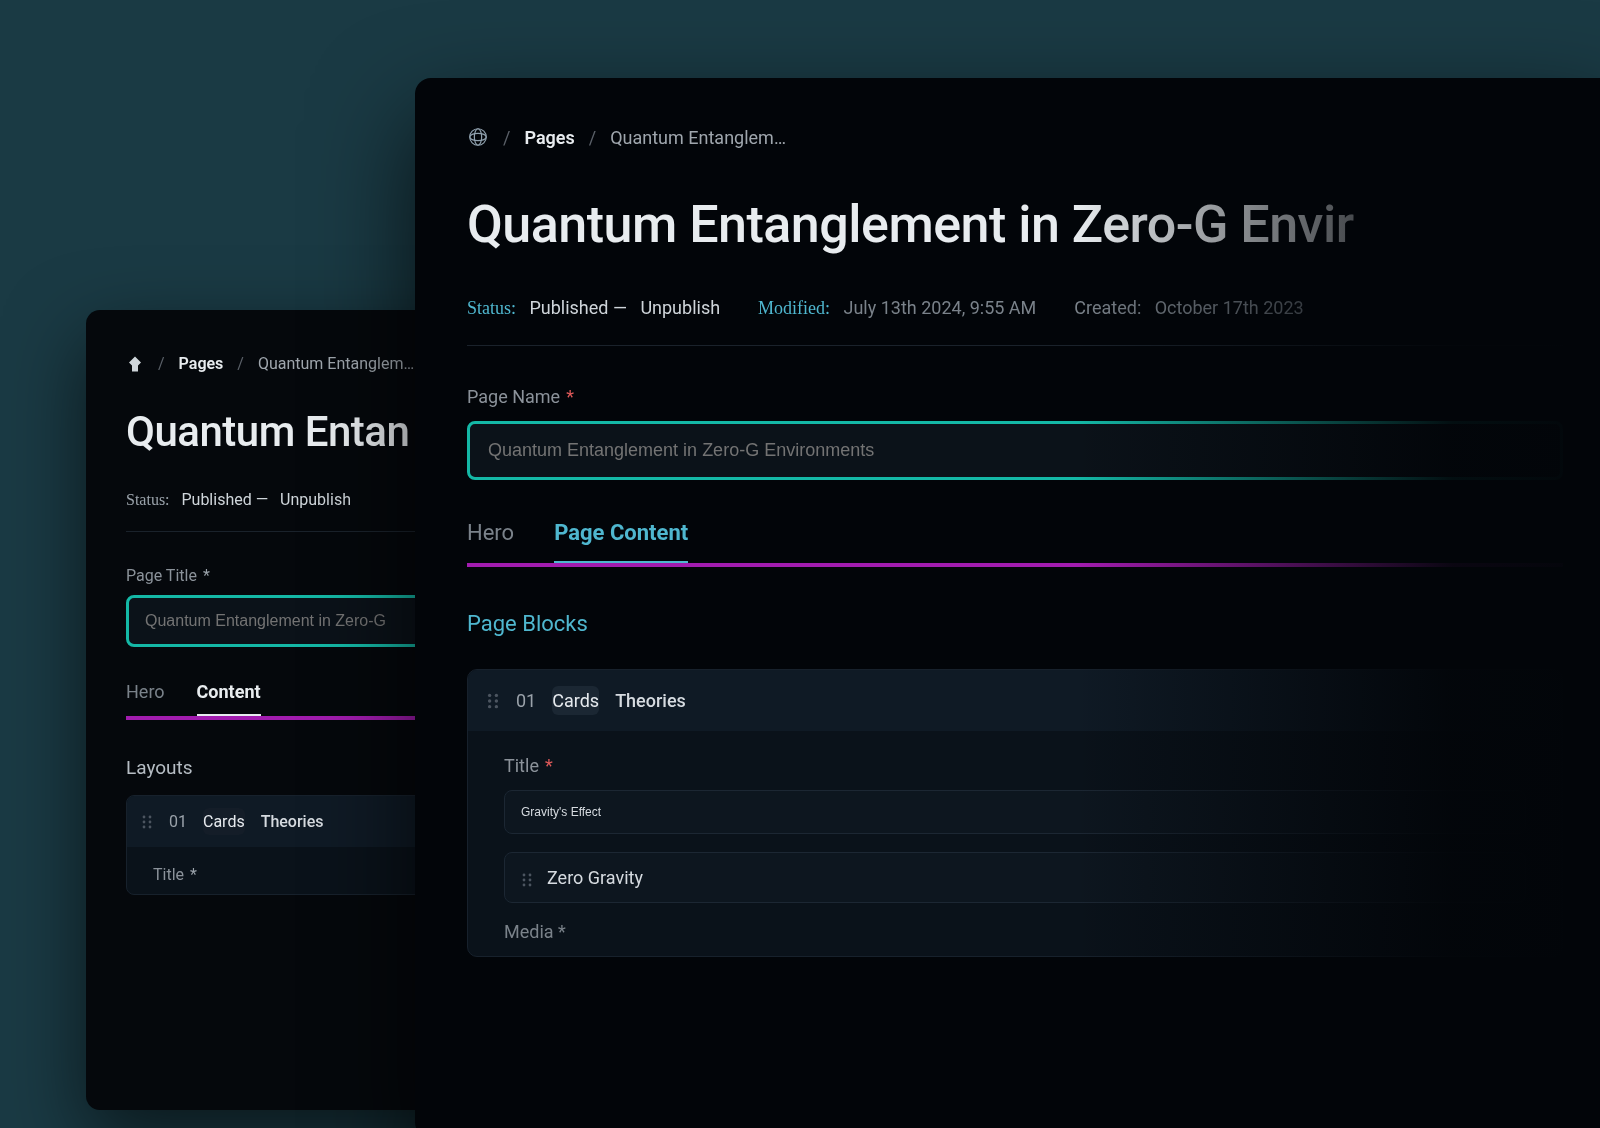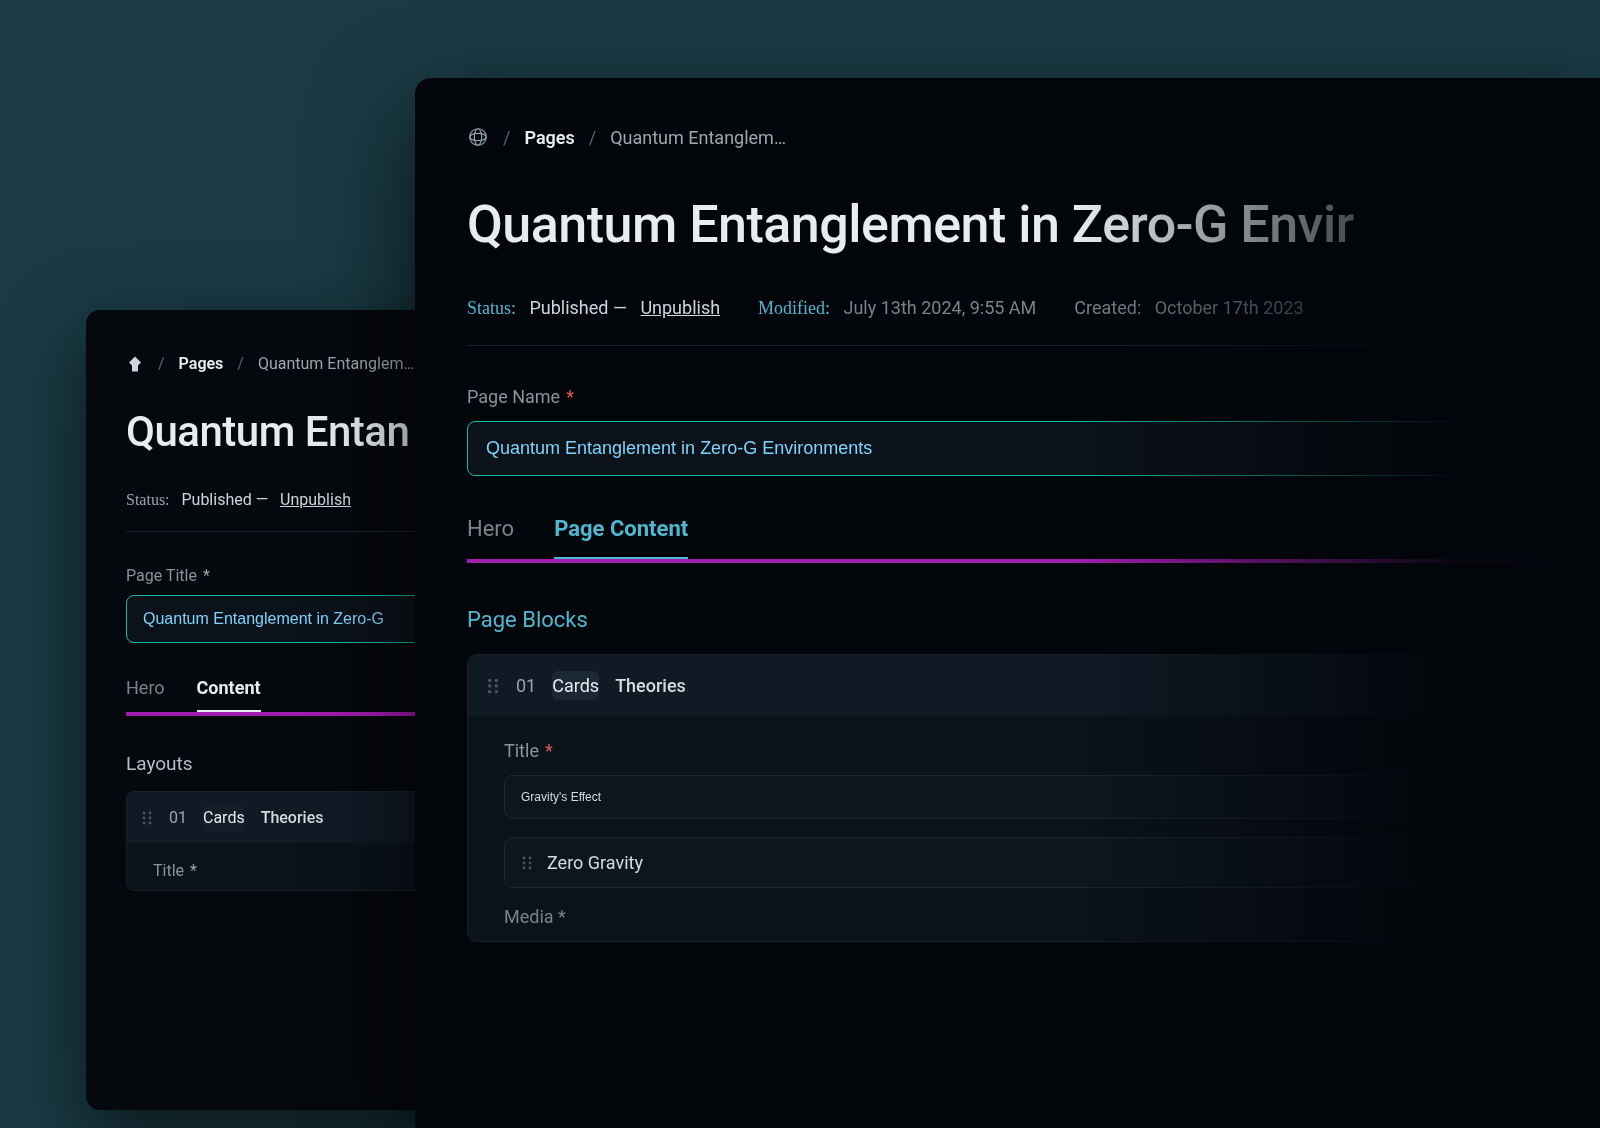--- a/index.html
+++ b/index.html
@@ -79,43 +79,43 @@
     gap:38px;
     font-size:18px;
     padding-bottom: 26px;
     border-bottom: 1px solid #1a222b;
     margin-bottom: 40px;
     flex-wrap:nowrap;
     white-space:nowrap;
   }
   .status-label { color:#4fb7cf; font-weight:500;font-family:Liberation Serif, serif; }
   .status-value { color:#cfd5da; }
-  .status-link  { color:#cfd5da; text-decoration: underline; cursor:pointer; }
+  .status-link  { color:#cfd5da; cursor:pointer; }
   .status-value-dim { color:#7a828a; }
 
   
   .field-label {
     font-size:18px;
     color:#8b929a;
     margin-bottom: 14px;
     display:flex;
     gap:6px;
     align-items:center;
   }
   .req { color:#e05a5a; }
 
   
   .text-input {
     width:100%;
     background:#0b1219;
-    border:1px solid #14b8a6;
+    border:3px solid #14b8a6;
     border-radius:8px;
     padding:16px 18px;
     font-size:18px;
-    color:#7dd3fc;
+    color:#737373;
     outline:none;
     margin-bottom: 40px;
   }
 
   
   .tabs {
     display:flex;
     gap:40px;
     border-bottom:4px solid #a21caf;
     margin-bottom: 44px;
@@ -129,21 +129,21 @@
   .tab.active {
     color:#4fb7cf;
     border-bottom:2px solid #4fb7cf;
     font-weight:bold;
   }
 
   
   .section-heading {
     font-size:22px;
     color:#4fb7cf;
-    margin-bottom:22px;
+    margin-bottom:33px;
   }
 
   
   .block-card {
     background:#0a121a;
     border:1px solid #17212c;
     border-radius:10px;
     overflow:hidden;
   }
   .block-header {
@@ -174,21 +174,21 @@
     border-radius:8px;
     padding:14px 16px;
     font-size:12px;
     color:#d6dbe0;
     outline:none;
     margin-bottom:18px;
   }
 
   .sub-row {
     display:flex;
-    align-items:center;
+    align-items:flex-end;
     gap:14px;
     background:#0d161f;
     border:1px solid #1c2733;
     border-radius:8px;
     padding:14px 16px;
     font-size:18px;
     color:#d6dbe0;
     margin-bottom:18px;
   }
 

